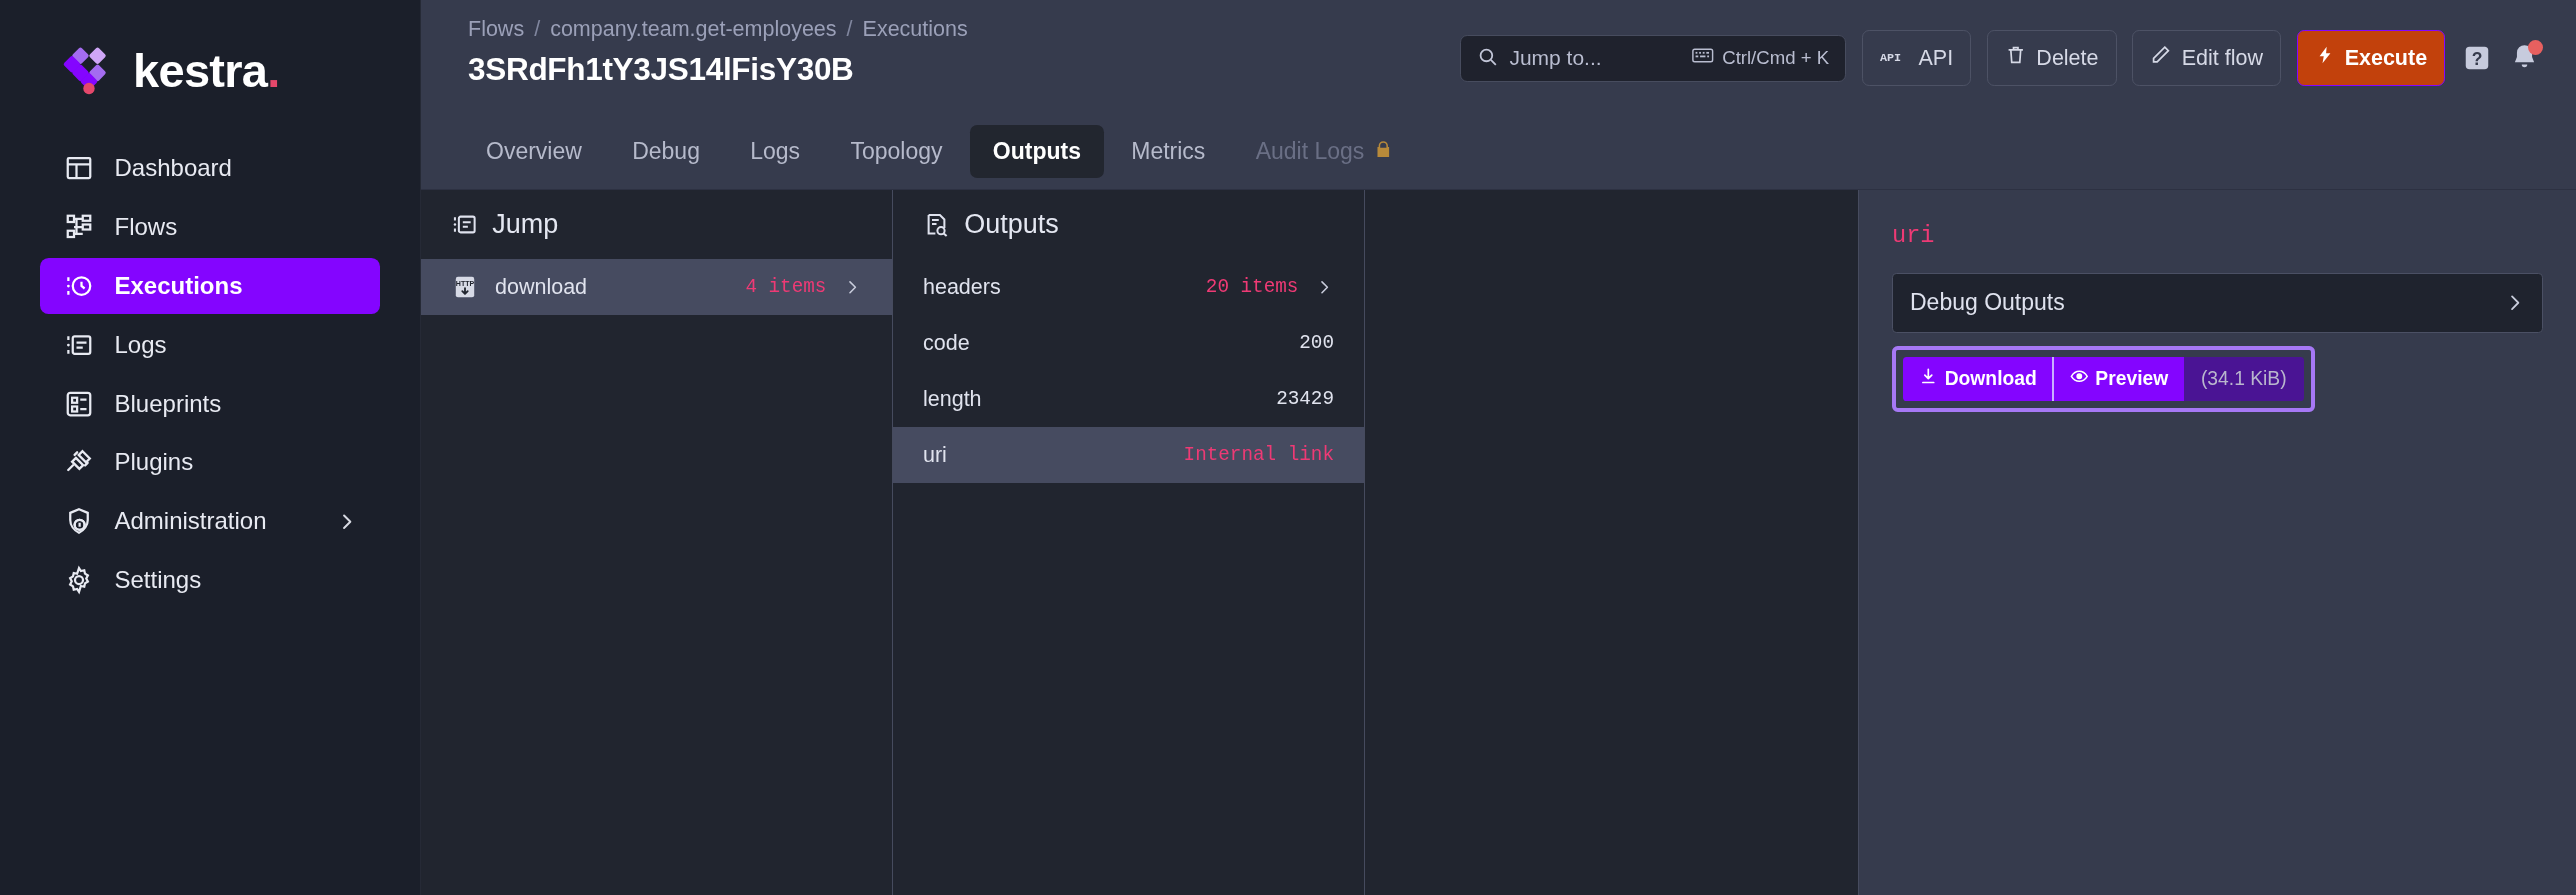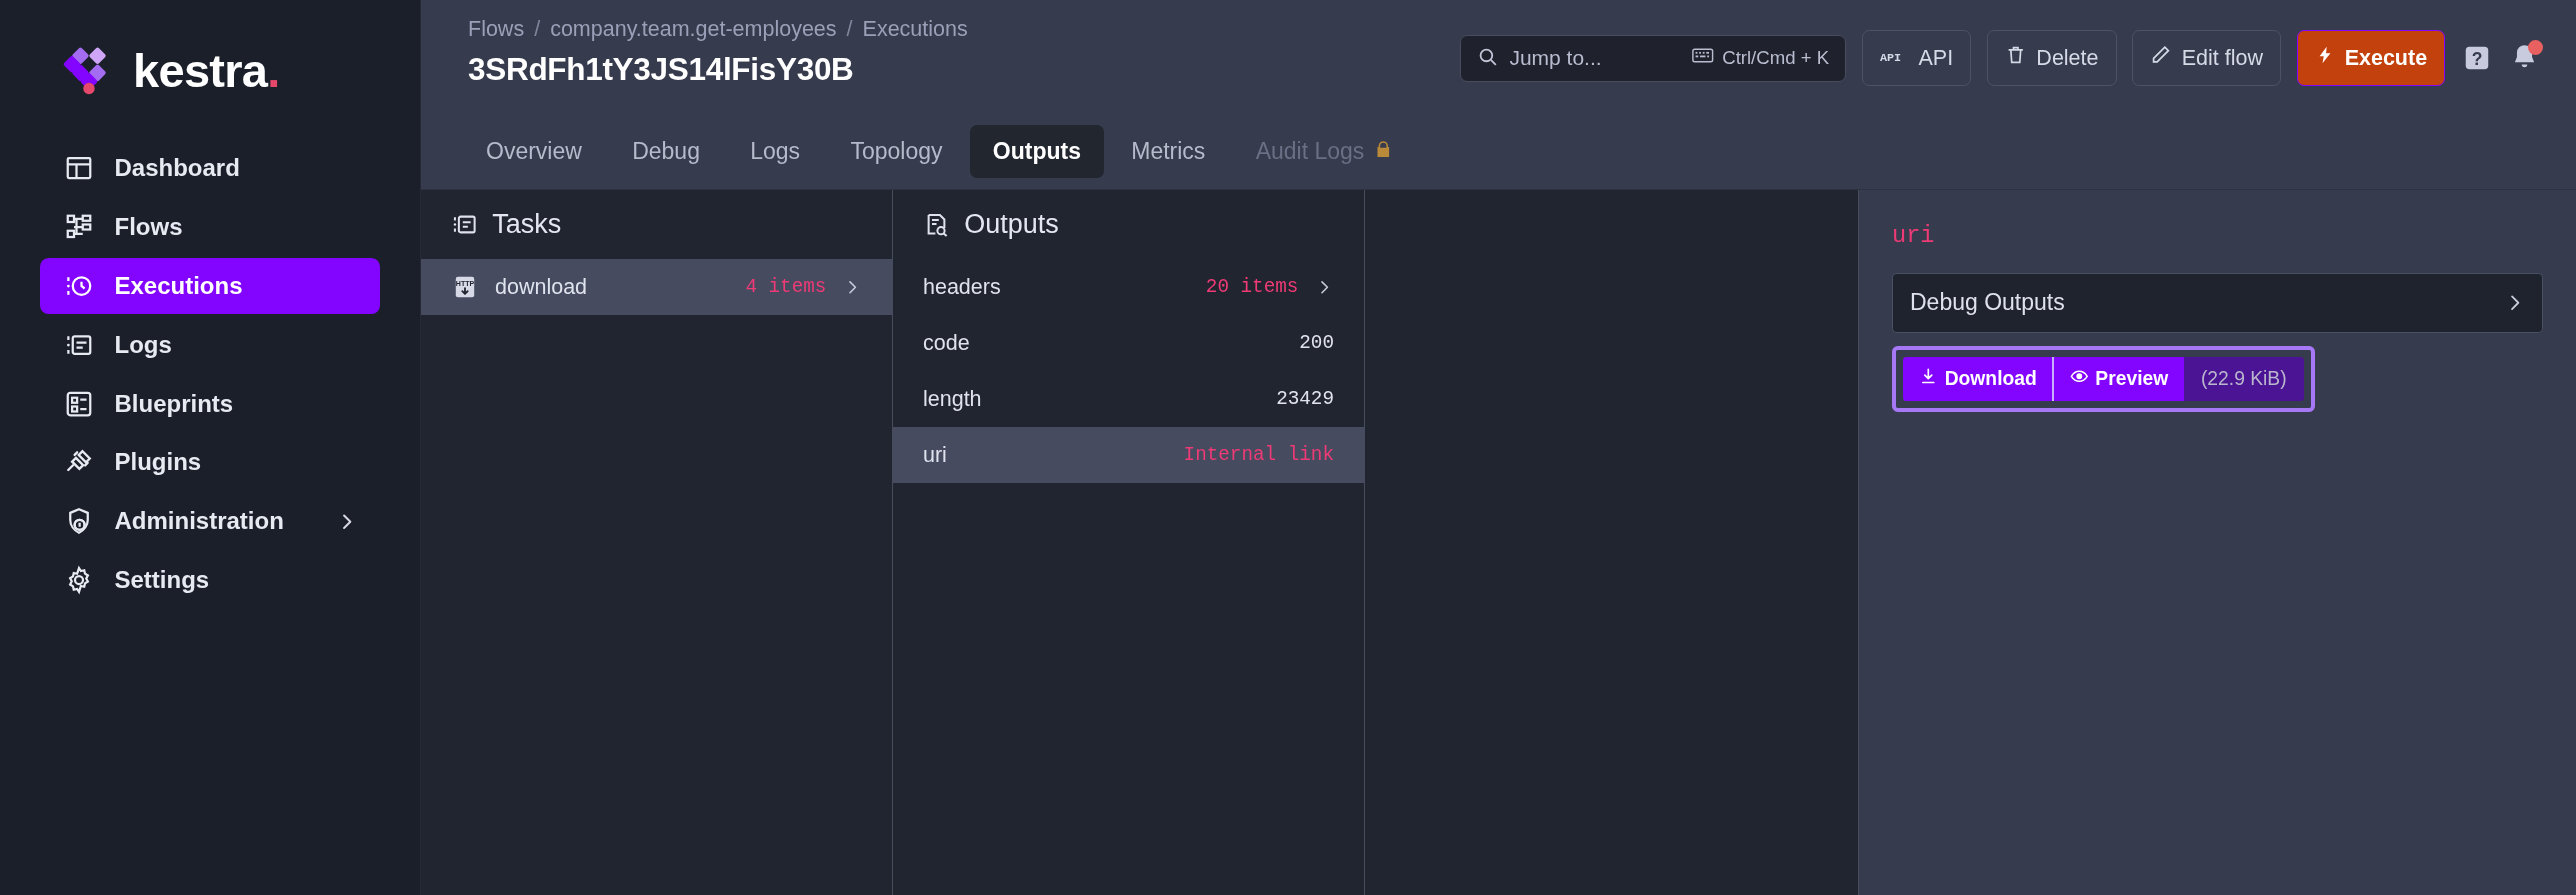--- a/index.html
+++ b/index.html
@@ -39,21 +39,21 @@
     padding: 0 23px;
     border-radius: 8.6px;
     gap: 20px;
     color: #e8eaf2;
     font-size: 24px;
     cursor: pointer;
   }
   .nav-item.active { background: #8405ff; color: #ffffff; font-weight: 700; }
   .nav-icon { width: 31.5px; height: 31.5px; flex: 0 0 31.5px; display: flex; align-items: center; justify-content: center; }
   .nav-icon svg { width: 30px; height: 30px; display: block; }
-  .nav-label { flex: 1 1 auto; white-space: nowrap; font-weight: bold; }
+  .nav-label { flex: 1 1 auto; white-space: nowrap; }
   .nav-chev { width: 21.5px; height: 21.5px; flex: 0 0 21.5px; opacity: .92; }
 
   
   .main { flex: 1 1 auto; display: flex; flex-direction: column; background: #363b4d; min-width: 0; }
 
   .topbar {
     height: 113px; flex: 0 0 113px;
     background: #363b4d;
     display: flex; align-items: flex-start;
     padding: 13px 34px 0 47px;
@@ -478,21 +478,21 @@
       <div class="panel-tasks">
         <div class="panel-head">
           <span>
             <svg viewBox="0 0 24 24" width="27" height="27" fill="none" stroke="#dfe2ee" stroke-width="1.8">
                 <rect x="7" y="5" width="14" height="14" rx="1.5"></rect>
                 <path d="M10.5 10h7M10.5 14h4.5"></path>
                 <path d="M3.5 5.5v3M3.5 15.5v3"></path>
                 <circle cx="3.5" cy="12" r="1.1" fill="#dfe2ee" stroke="none"></circle>
               </svg>
           </span>
-          <span>Tasks</span>
+          <span>Jump</span>
         </div>
         <div class="row selected">
           <span class="row-icon">
             <svg viewBox="0 0 24 24" width="26" height="26">
                 <rect x="3.5" y="2.5" width="17" height="19" rx="2" fill="#d7dae6"></rect>
                 <text x="12" y="11" text-anchor="middle" font-family="Liberation Sans, sans-serif" font-size="6.5" font-weight="700" fill="#21252f">HTTP</text>
                 <path d="M12 13v5M9.5 15.8L12 18.4l2.5-2.6" fill="none" stroke="#21252f" stroke-width="1.7" stroke-linecap="round" stroke-linejoin="round"></path>
               </svg>
           </span>
           <span class="row-label">download</span>
@@ -572,21 +572,21 @@
             <span class="bg-sep"></span>
             <button class="bg-btn">
               <span>
                 <svg viewBox="0 0 24 24" width="18.6" height="18.6" fill="none" stroke="#fff" stroke-width="2">
                     <path d="M1.8 12S5.8 5.5 12 5.5 22.2 12 22.2 12 18.2 18.5 12 18.5 1.8 12 1.8 12z"></path>
                     <circle cx="12" cy="12" r="2.8" fill="#fff"></circle>
                   </svg>
               </span>
               <span>Preview</span>
             </button>
-            <span class="bg-size">(22.9 KiB)</span>
+            <span class="bg-size">(34.1 KiB)</span>
           </div>
         </div>
       </div>
 
     </div>
   </section>
 </div>
 
 
 </body></html>

